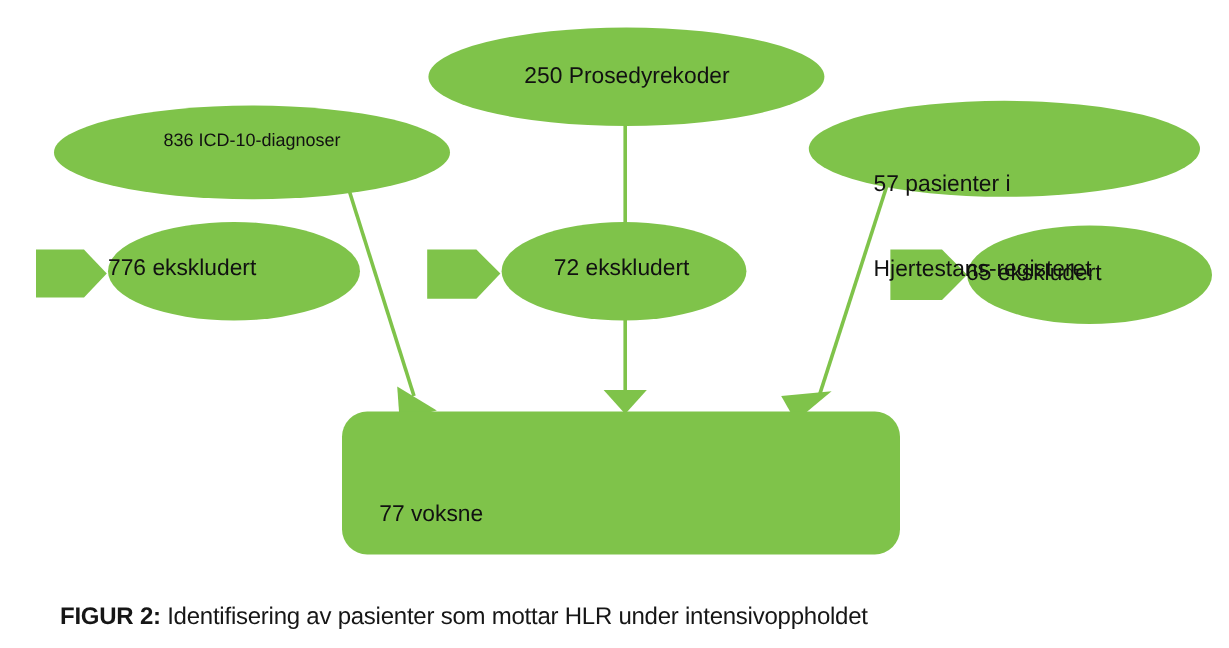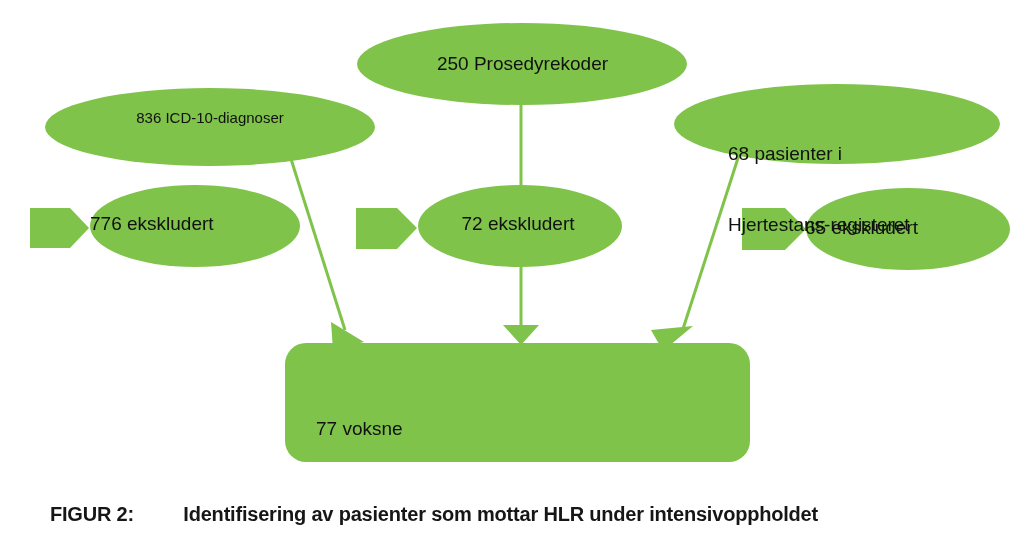--- a/index.html
+++ b/index.html
@@ -55,22 +55,21 @@
     font-size: 20px;
     font-family: "Liberation Sans", sans-serif;
     color: #161616;
     letter-spacing: -0.2px;
   }
   #caption .cap-strong {
     font-weight: bold;
     margin-left: 28px;
   }
   #caption .cap-rest {
-    font-weight: bold;
-    margin-left: 44px;
+    font-weight: normal;
   }
 </style>
 </head>
 <body>
 
 <div id="figure-root">
 
   <svg id="flow-svg" viewBox="0 0 1024 500">
 
     <g>
@@ -101,21 +100,21 @@
     <ellipse cx="908" cy="229" rx="102" ry="41" fill="#7fc34a"></ellipse>
 
     <rect x="285" y="343" width="465" height="119" rx="21" ry="21" fill="#7fc34a"></rect>
   </svg>
 
   <div class="node-label lbl-836">836 ICD-10-diagnoser</div>
 
   <div class="node-label lbl-140">250 Prosedyrekoder</div>
 
   <div class="node-label lbl-96">
-    <div>68 pasienter i</div>
+    <div>57 pasienter i</div>
     <div>Hjertestans-registeret</div>
   </div>
 
   <div class="node-label lbl-776">776 ekskludert</div>
 
   <div class="node-label lbl-72">72 ekskludert</div>
 
   <div class="node-label lbl-65">65 ekskludert</div>
 
   <div class="node-label lbl-box">

